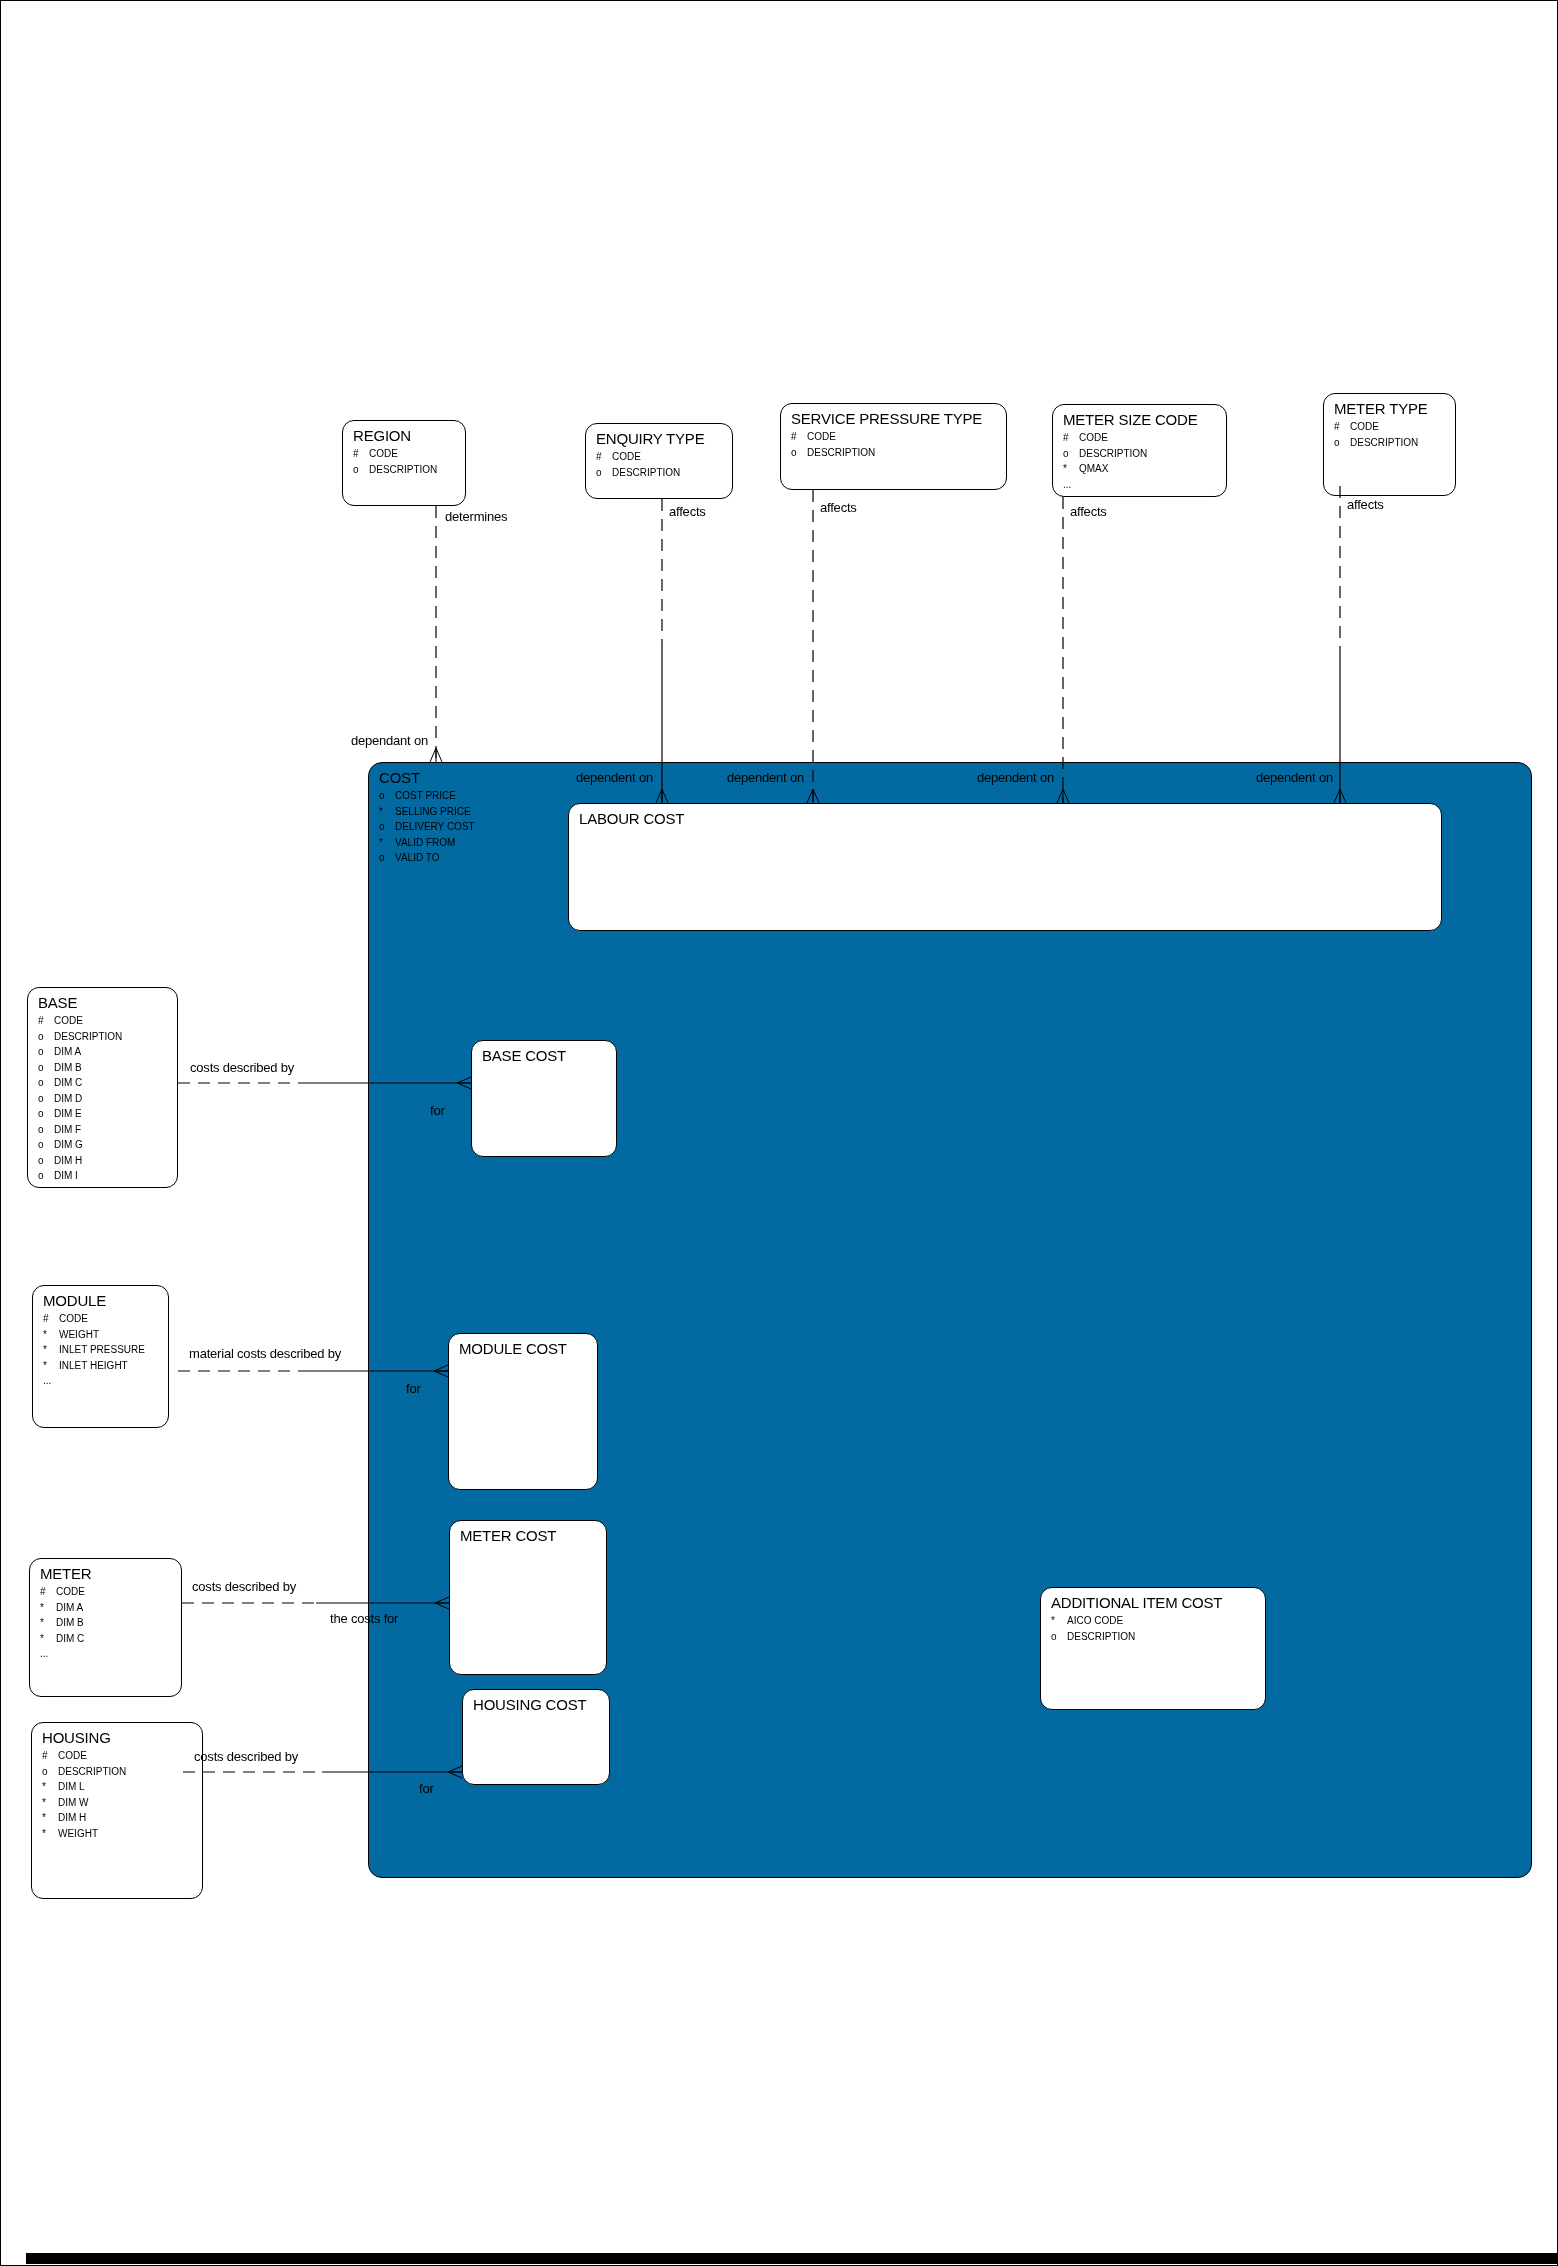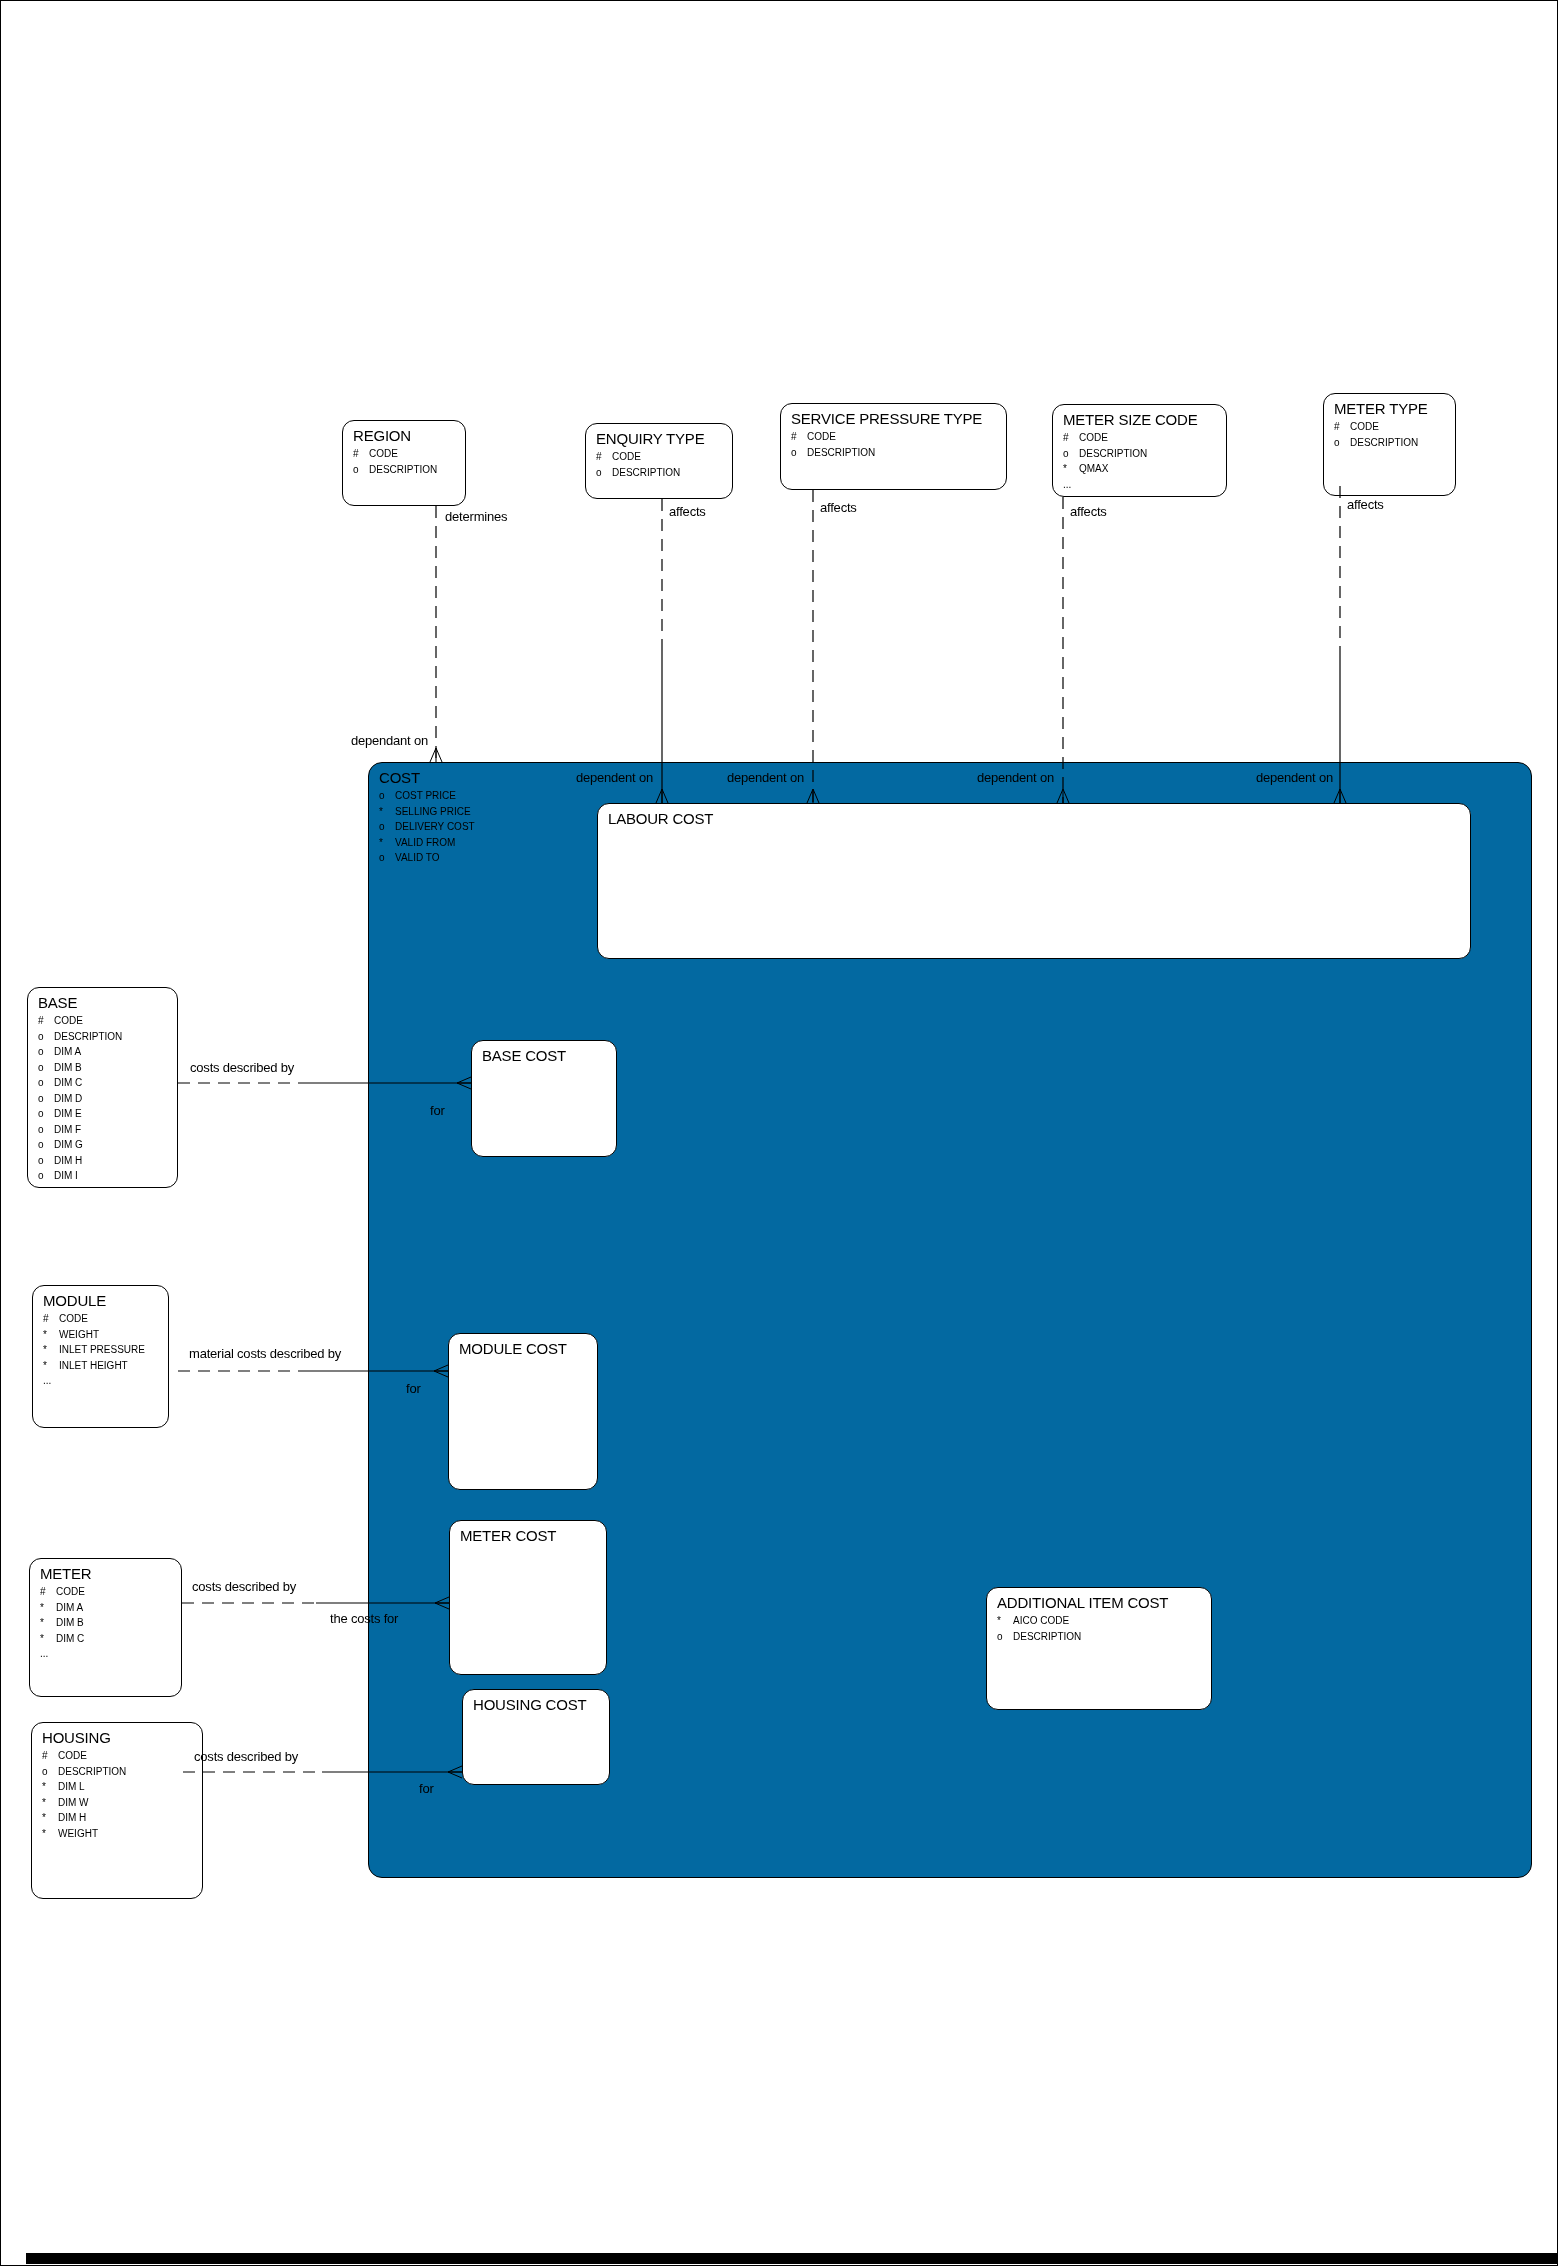--- a/index.html
+++ b/index.html
@@ -103,36 +103,36 @@
     </div>
     <div class="ebox" style="left: 31px; top: 1722px; width: 172px; height: 177px;">
       <div class="title">HOUSING</div>
       <div class="attr"><span class="pfx">#</span><span class="nm">CODE</span></div>
       <div class="attr"><span class="pfx">o</span><span class="nm">DESCRIPTION</span></div>
       <div class="attr"><span class="pfx">*</span><span class="nm">DIM L</span></div>
       <div class="attr"><span class="pfx">*</span><span class="nm">DIM W</span></div>
       <div class="attr"><span class="pfx">*</span><span class="nm">DIM H</span></div>
       <div class="attr"><span class="pfx">*</span><span class="nm">WEIGHT</span></div>
     </div>
-    <div class="ebox" style="left: 597px; top: 803px; width: 874px; height: 156px;">
+    <div class="ebox" style="left: 568px; top: 803px; width: 874px; height: 128px;">
       <div class="title">LABOUR COST</div>
     </div>
     <div class="ebox" style="left: 471px; top: 1040px; width: 146px; height: 117px;">
       <div class="title">BASE COST</div>
     </div>
     <div class="ebox" style="left: 448px; top: 1333px; width: 150px; height: 157px;">
       <div class="title">MODULE COST</div>
     </div>
     <div class="ebox" style="left: 449px; top: 1520px; width: 158px; height: 155px;">
       <div class="title">METER COST</div>
     </div>
     <div class="ebox" style="left: 462px; top: 1689px; width: 148px; height: 96px;">
       <div class="title">HOUSING COST</div>
     </div>
-    <div class="ebox" style="left: 986px; top: 1587px; width: 226px; height: 123px;">
+    <div class="ebox" style="left: 1040px; top: 1587px; width: 226px; height: 123px;">
       <div class="title">ADDITIONAL ITEM COST</div>
       <div class="attr"><span class="pfx">*</span><span class="nm">AICO CODE</span></div>
       <div class="attr"><span class="pfx">o</span><span class="nm">DESCRIPTION</span></div>
     </div>
     <svg class="wires" width="1558" height="2266">
       <g>
         <line x1="436" x2="436" y1="506" y2="762" stroke="#000000" stroke-width="1.2" stroke-dasharray="12 8"></line>
         <path d="M430,762 L436,748 M442,762 L436,748 M436,762 L436,748" fill="none" stroke="#000000" stroke-width="1"></path>
       </g>
       <g>

